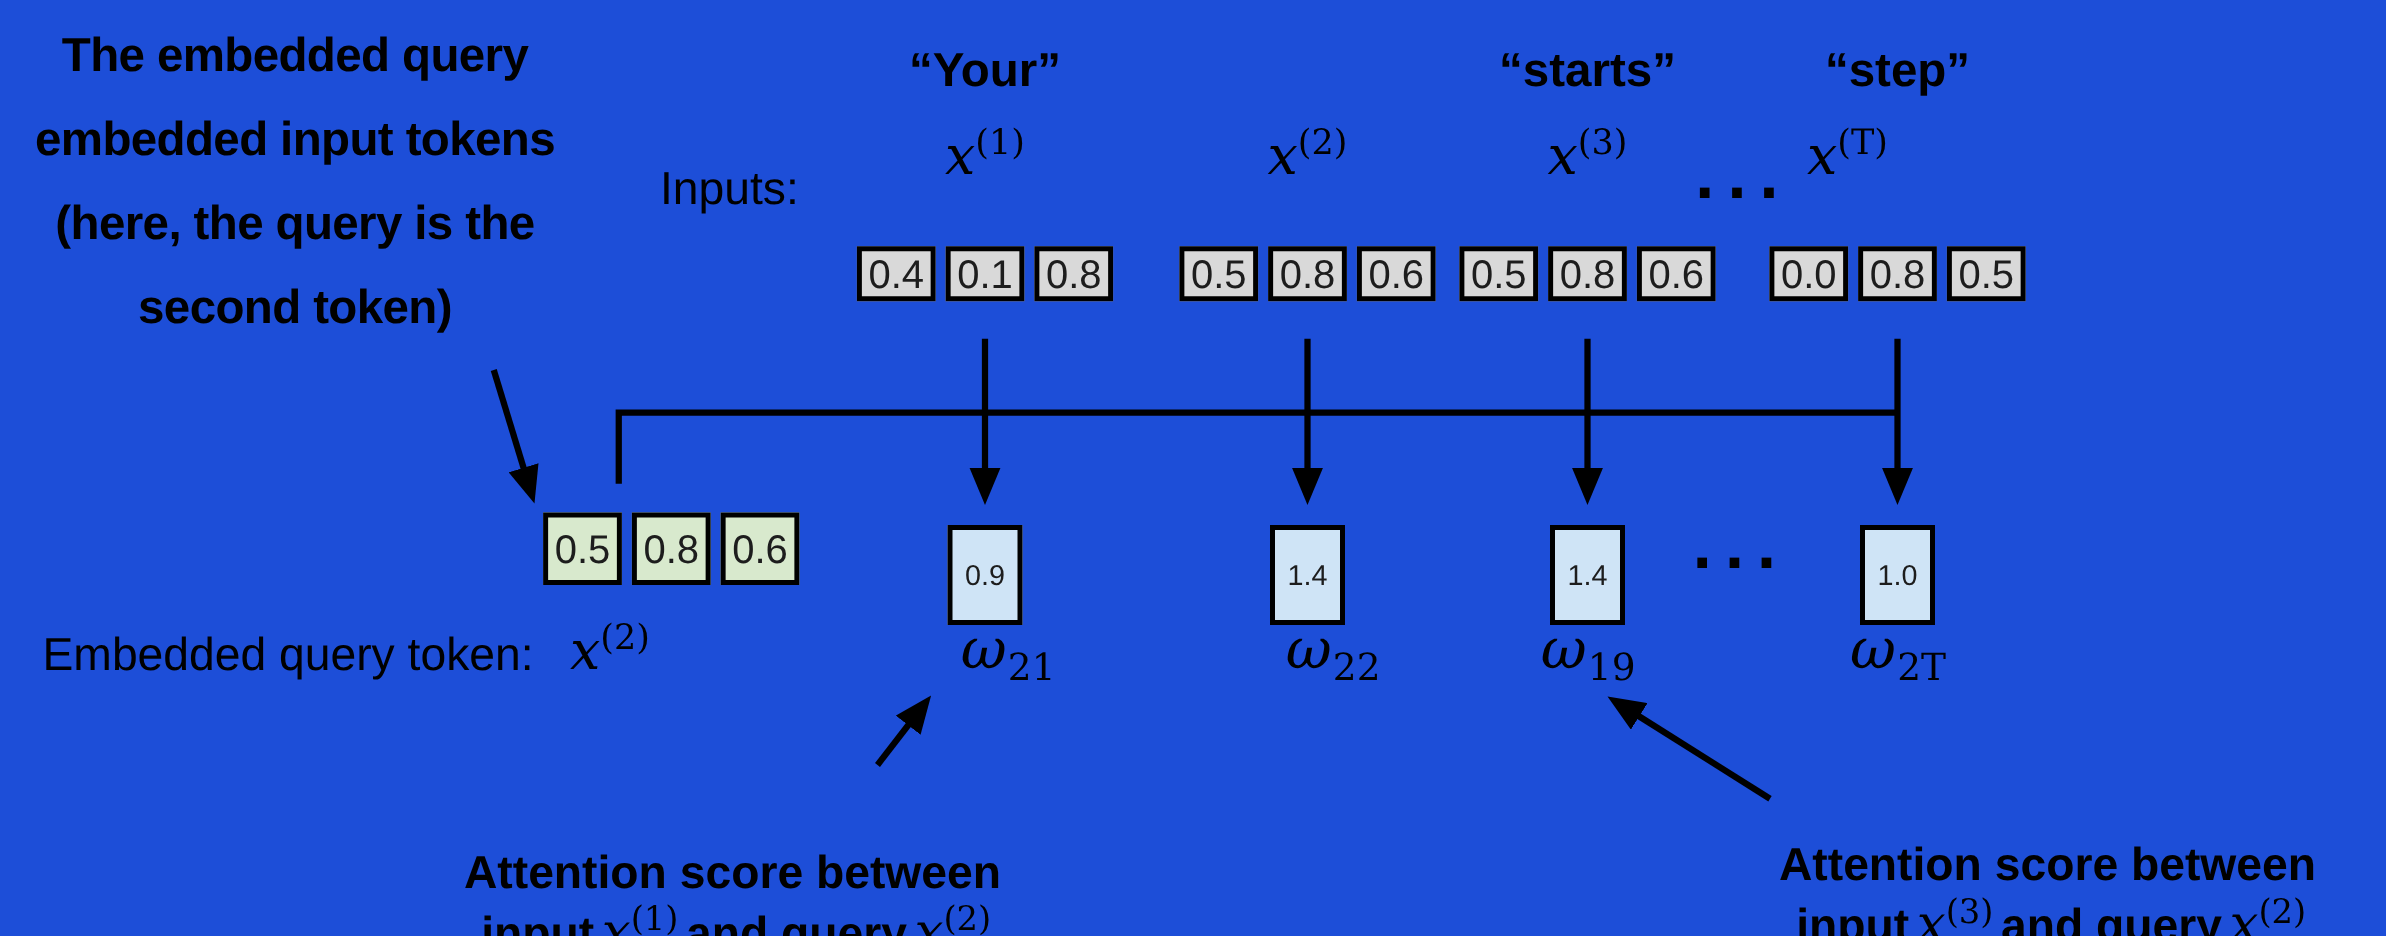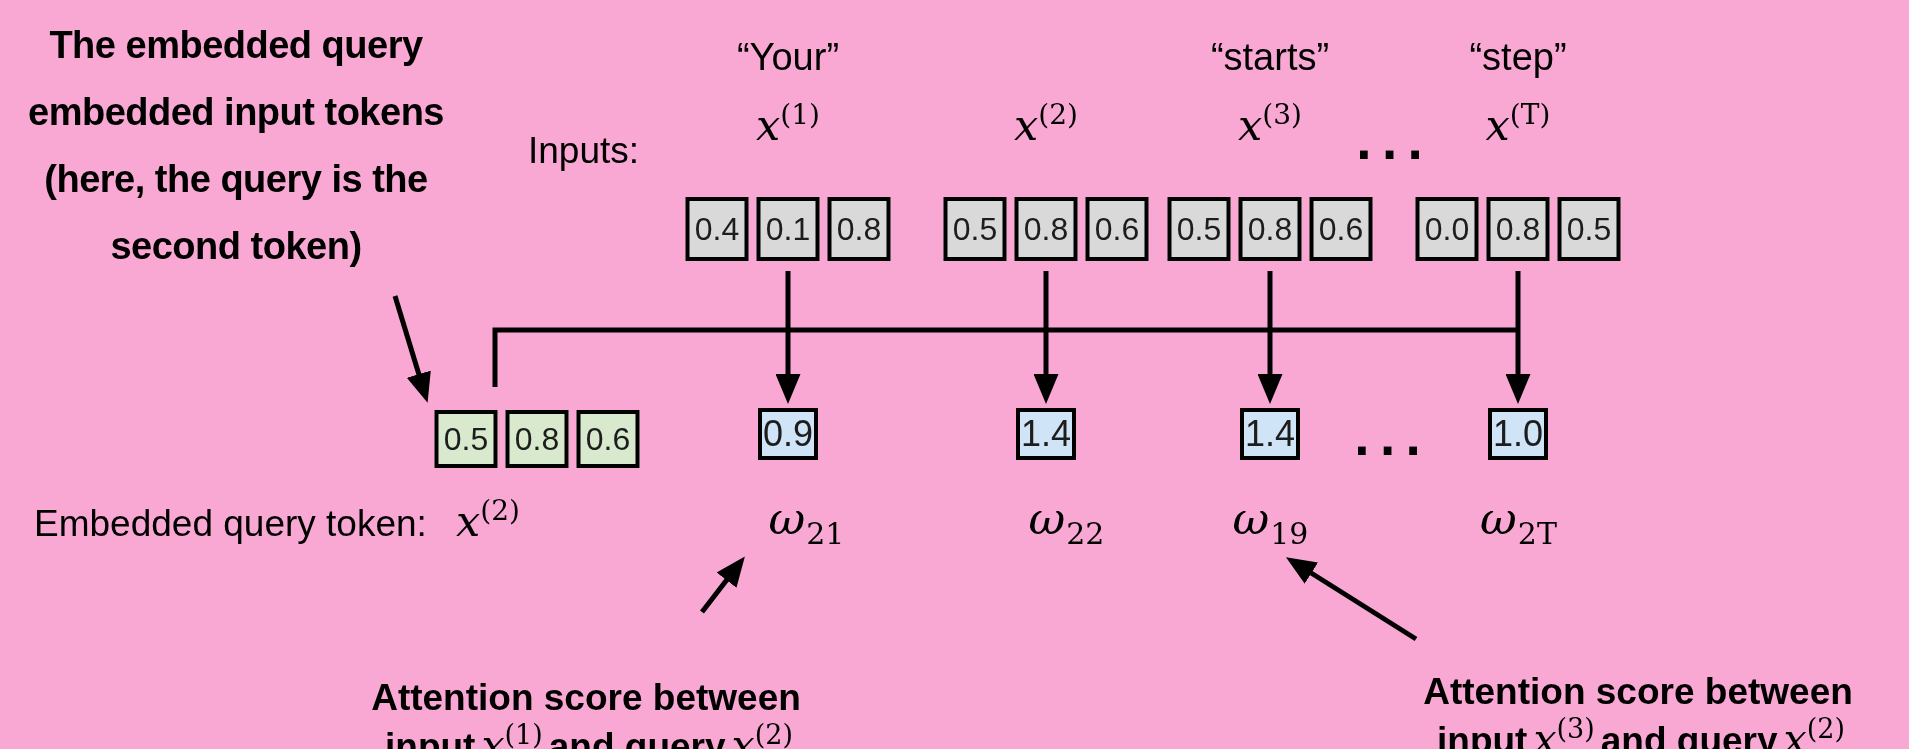--- a/index.html
+++ b/index.html
@@ -1,66 +1,66 @@
 <!DOCTYPE html>
 <html style="--embedding-fill: #d9d9d9; --query-fill: #d8e9cd; --score-fill: #cfe4f6; --box-border: #000000; --line-color: #000000; --text-color: #000000;"><head>
 <meta charset="utf-8">
 <style>
   html,body{margin:0;padding:0;background:#ffffff;}
   .canvas{
     position:relative;
     width:1909px;height:749px;
-    background:#f9a8d4;
+    background:#1d4ed8;
     font-family:"Liberation Sans",sans-serif;
     color:var(--text-color,#000);
     overflow:hidden;
   }
   svg.wires{position:absolute;left:0;top:0;width:1909px;height:749px;pointer-events:none;}
   svg.wires .ln{stroke:var(--line-color,#000);stroke-width:5;fill:none;}
 
   .abs{position:absolute;}
   .col-c{position:absolute;transform:translateX(-50%);white-space:nowrap;}
 
   
   .note{
     position:absolute;left:0;top:12px;width:472px;
     text-align:center;font-weight:700;font-size:38px;line-height:67px;
     letter-spacing:-0.5px;
   }
   .note div{white-space:nowrap;}
 
   
-  .word{top:36px;font-size:38px;}
+  .word{top:36px;font-size:38px;font-weight:bold;}
   .inputs-label{left:528px;top:130px;font-size:37px;}
   .eq-label{left:34px;top:503px;font-size:37px;white-space:nowrap;}
 
   
   .math-lab{top:100px;}
   .mx{font-family:"DejaVu Serif","Liberation Serif",serif;font-style:italic;font-size:43px;}
   .msup{font-family:"DejaVu Serif","Liberation Serif",serif;font-style:normal;font-size:28px;position:relative;top:-16px;}
   .omega{font-family:"DejaVu Serif","Liberation Serif",serif;font-style:italic;font-size:45px;}
   .msub{font-family:"DejaVu Serif","Liberation Serif",serif;font-style:normal;font-size:30px;position:relative;top:10px;left:1px;}
 
   
   .vecrow{display:flex;gap:8px;}
   .cell{
-    box-sizing:border-box;width:63px;height:64px;
+    box-sizing:border-box;width:63px;height:44px;
     border:4px solid var(--box-border,#000);
     display:flex;align-items:center;justify-content:center;
     font-size:32px;color:#1d1d1d;
   }
   .emb .cell{background:var(--embedding-fill,#d9d9d9);}
   .qcell{background:var(--query-fill,#d8e9cd);height:58px;}
   .score{
     position:absolute;transform:translateX(-50%);
-    box-sizing:border-box;width:60px;height:52px;
+    box-sizing:border-box;width:60px;height:80px;
     border:4px solid var(--box-border,#000);
     background:var(--score-fill,#cfe4f6);
     display:flex;align-items:center;justify-content:center;
-    font-size:36px;color:#1d1d1d;top:408px;
+    font-size:23px;color:#1d1d1d;top:420px;
   }
 
   .dots{font-weight:700;font-size:44px;letter-spacing:9px;font-family:"DejaVu Sans",sans-serif;}
 
   
   .ann{position:absolute;transform:translateX(-50%);text-align:center;font-weight:700;white-space:nowrap;}
   .ann .l1{font-size:37px;line-height:44px;margin-top:44px;}
   .ann .l2{font-size:37px;line-height:50px;}
   .ann .w{margin:0 6px;}
   .ann .mx{font-size:41px;font-weight:400;}
@@ -100,21 +100,21 @@
 
   <div class="col-c word" style="left:788px">“Your”</div>
   <div class="col-c word" style="left:1270px">“starts”</div>
   <div class="col-c word" style="left:1518px">“step”</div>
 
   <div class="abs inputs-label">Inputs:</div>
 
   <div class="col-c math-lab" style="left:788px"><span class="mx">x</span><span class="msup">(1)</span></div>
   <div class="col-c math-lab" style="left:1046px"><span class="mx">x</span><span class="msup">(2)</span></div>
   <div class="col-c math-lab" style="left:1270px"><span class="mx">x</span><span class="msup">(3)</span></div>
-  <div class="col-c math-lab" style="left:1518px"><span class="mx">x</span><span class="msup">(T)</span></div>
+  <div class="col-c math-lab" style="left:1478px"><span class="mx">x</span><span class="msup">(T)</span></div>
   <div class="col-c dots" style="left:1394px;top:118px">...</div>
 
   <div class="col-c vecrow emb" style="left:788px;top:197px">
     <div class="cell">0.4</div>
     <div class="cell">0.1</div>
     <div class="cell">0.8</div>
   </div>
   <div class="col-c vecrow emb" style="left:1046px;top:197px">
     <div class="cell">0.5</div>
     <div class="cell">0.8</div>

